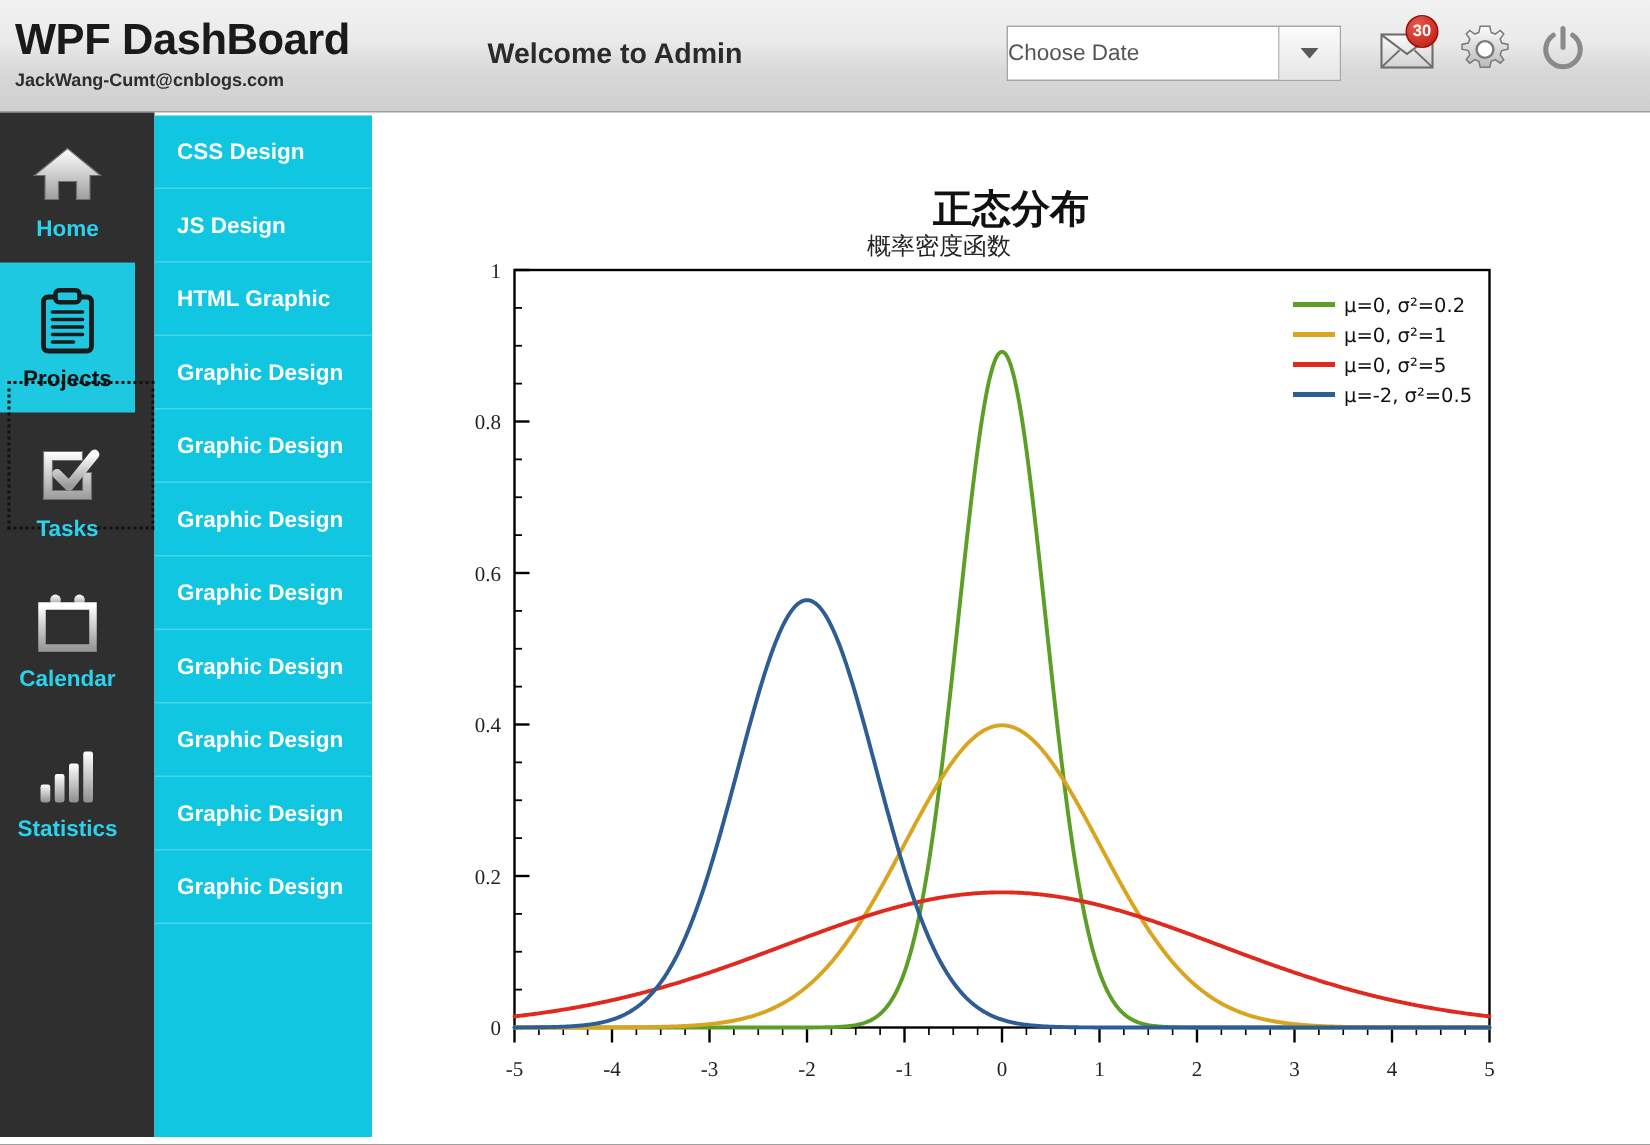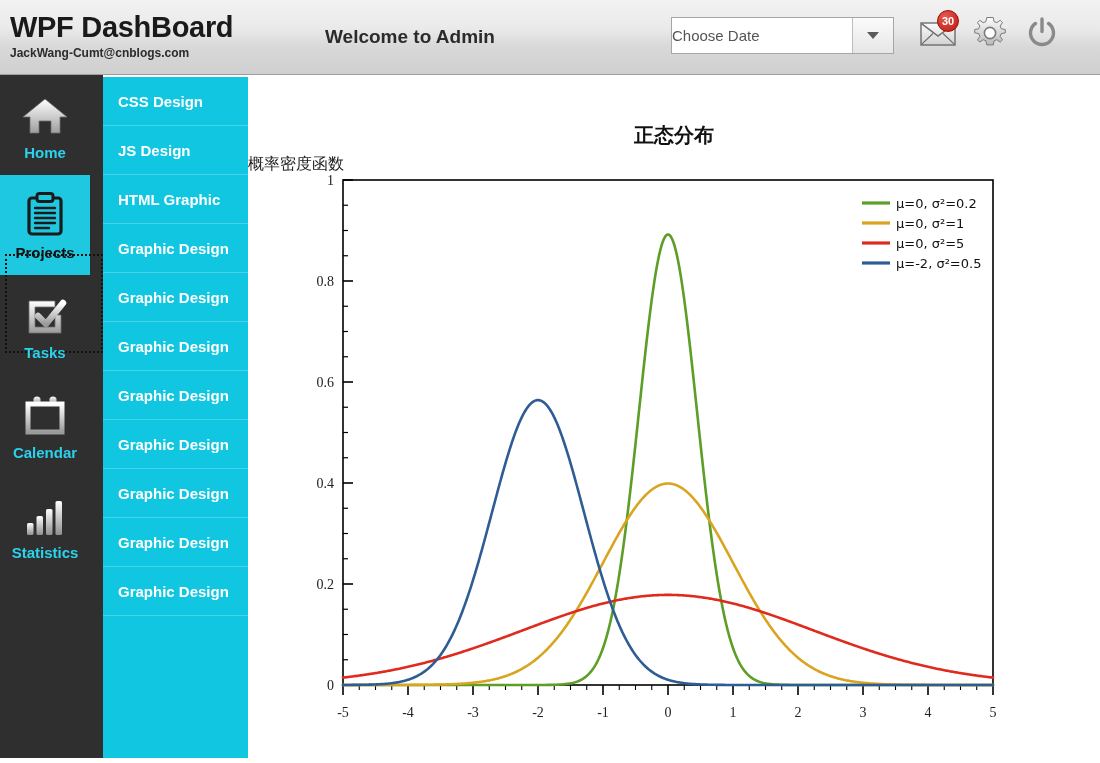--- a/index.html
+++ b/index.html
@@ -93,25 +93,25 @@
     display:flex;align-items:center;justify-content:center;gap:5px;
   }
   #draghandle .grip{width:3px;height:40px;background:#1897b0;}
 
   
   #chartwrap{
     position:absolute;left:248px;top:77px;width:852px;height:681px;background:#ffffff;
   }
   #chart-title{
     position:absolute;left:0;top:45px;width:852px;text-align:center;
-    font-size:20px;font-weight:bold;color:#111;
+    font-size:26px;font-weight:bold;color:#111;
     font-family:Liberation Serif, serif;
   }
   #chart-subtitle{
-    position:absolute;left:0;top:77px;width:756px;text-align:left;
+    position:absolute;left:0;top:77px;width:756px;text-align:center;
     font-size:16px;color:#222;
     font-family:Liberation Serif, serif;
   }
   #plot{position:absolute;left:0;top:0;width:852px;height:681px;}
   .tick-lbl{font-size:14px;fill:#222;font-family:"Liberation Serif",serif;}
   .legend-lbl{font-size:13px;fill:#111;font-family:"DejaVu Sans","Liberation Sans",sans-serif;}
 </style>
 </head>
 <body>
 

